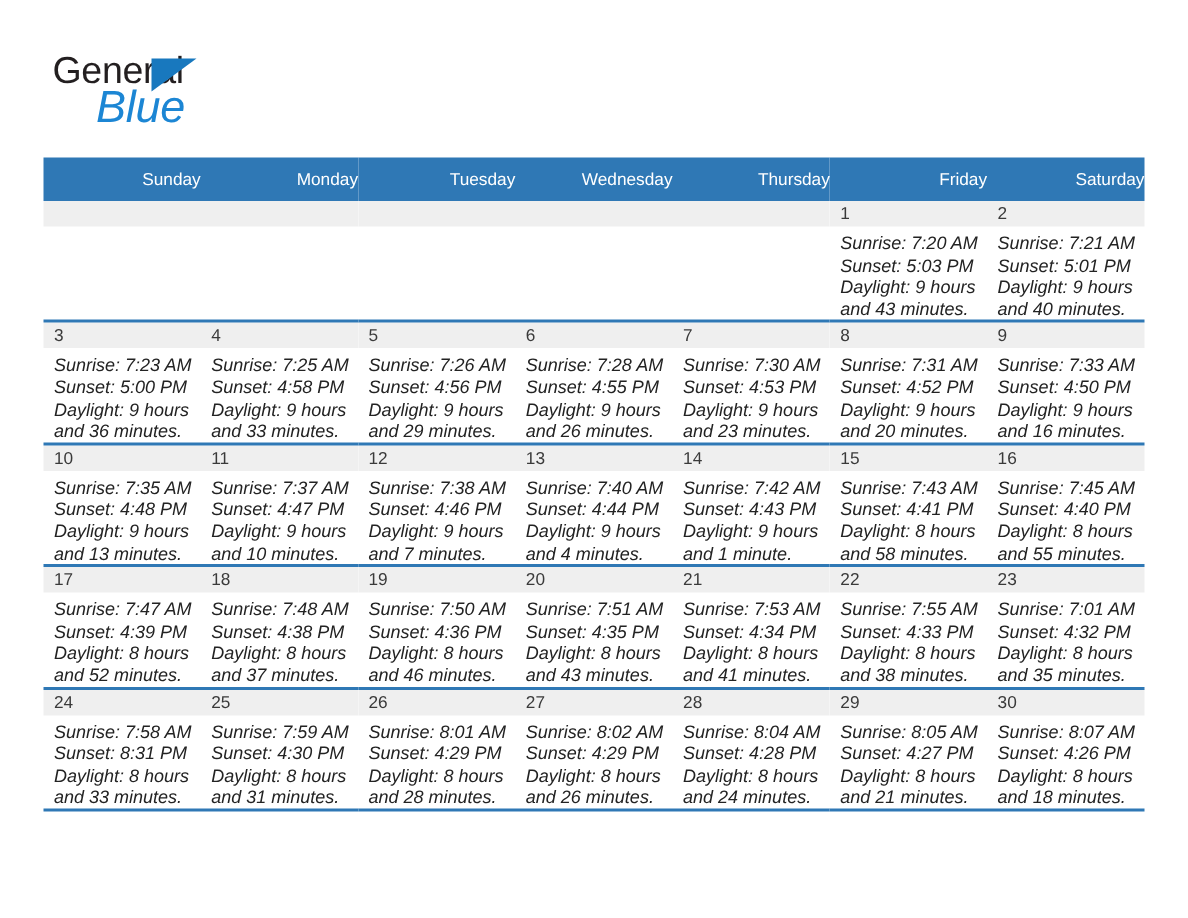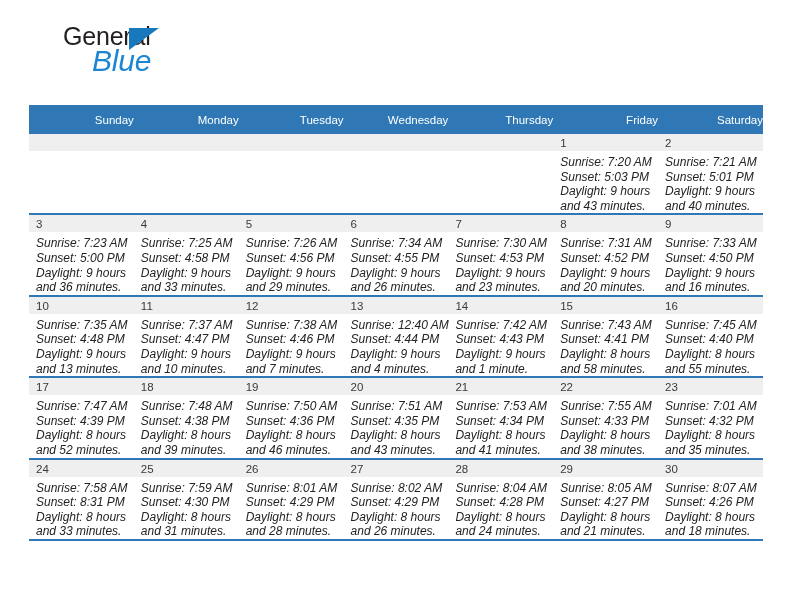--- a/index.html
+++ b/index.html
@@ -27,24 +27,23 @@
     position: absolute;
     left: 0;
     top: 0;
     width: 792px;
     height: 100px;
   }
 
   .brand {
     position: absolute;
     left: 35px;
-    top: 22px;
+    top: 33px;
     width: 230px;
     height: 56px;
-    margin-left: 28px;
   }
   .brand-general {
     position: absolute;
     left: 0;
     top: 0;
     font-size: 25px;
     letter-spacing: -0.2px;
     color: #231f20;
     line-height: 28px;
     font-family: "Liberation Sans", sans-serif;
@@ -230,21 +229,21 @@
             <div class="daylines">
               <div>Sunrise: 7:26 AM</div>
               <div>Sunset: 4:56 PM</div>
               <div>Daylight: 9 hours</div>
               <div>and 29 minutes.</div>
             </div>
           </td>
           <td class="">
             <div class="daynum-band">6</div>
             <div class="daylines">
-              <div>Sunrise: 7:34 AM</div>
+              <div>Sunrise: 7:28 AM</div>
               <div>Sunset: 4:55 PM</div>
               <div>Daylight: 9 hours</div>
               <div>and 26 minutes.</div>
             </div>
           </td>
           <td class="">
             <div class="daynum-band">7</div>
             <div class="daylines">
               <div>Sunrise: 7:30 AM</div>
               <div>Sunset: 4:53 PM</div>
@@ -295,21 +294,21 @@
             <div class="daylines">
               <div>Sunrise: 7:38 AM</div>
               <div>Sunset: 4:46 PM</div>
               <div>Daylight: 9 hours</div>
               <div>and 7 minutes.</div>
             </div>
           </td>
           <td class="">
             <div class="daynum-band">13</div>
             <div class="daylines">
-              <div>Sunrise: 12:40 AM</div>
+              <div>Sunrise: 7:40 AM</div>
               <div>Sunset: 4:44 PM</div>
               <div>Daylight: 9 hours</div>
               <div>and 4 minutes.</div>
             </div>
           </td>
           <td class="">
             <div class="daynum-band">14</div>
             <div class="daylines">
               <div>Sunrise: 7:42 AM</div>
               <div>Sunset: 4:43 PM</div>
@@ -345,21 +344,21 @@
               <div>Daylight: 8 hours</div>
               <div>and 52 minutes.</div>
             </div>
           </td>
           <td class="">
             <div class="daynum-band">18</div>
             <div class="daylines">
               <div>Sunrise: 7:48 AM</div>
               <div>Sunset: 4:38 PM</div>
               <div>Daylight: 8 hours</div>
-              <div>and 39 minutes.</div>
+              <div>and 37 minutes.</div>
             </div>
           </td>
           <td class="">
             <div class="daynum-band">19</div>
             <div class="daylines">
               <div>Sunrise: 7:50 AM</div>
               <div>Sunset: 4:36 PM</div>
               <div>Daylight: 8 hours</div>
               <div>and 46 minutes.</div>
             </div>

